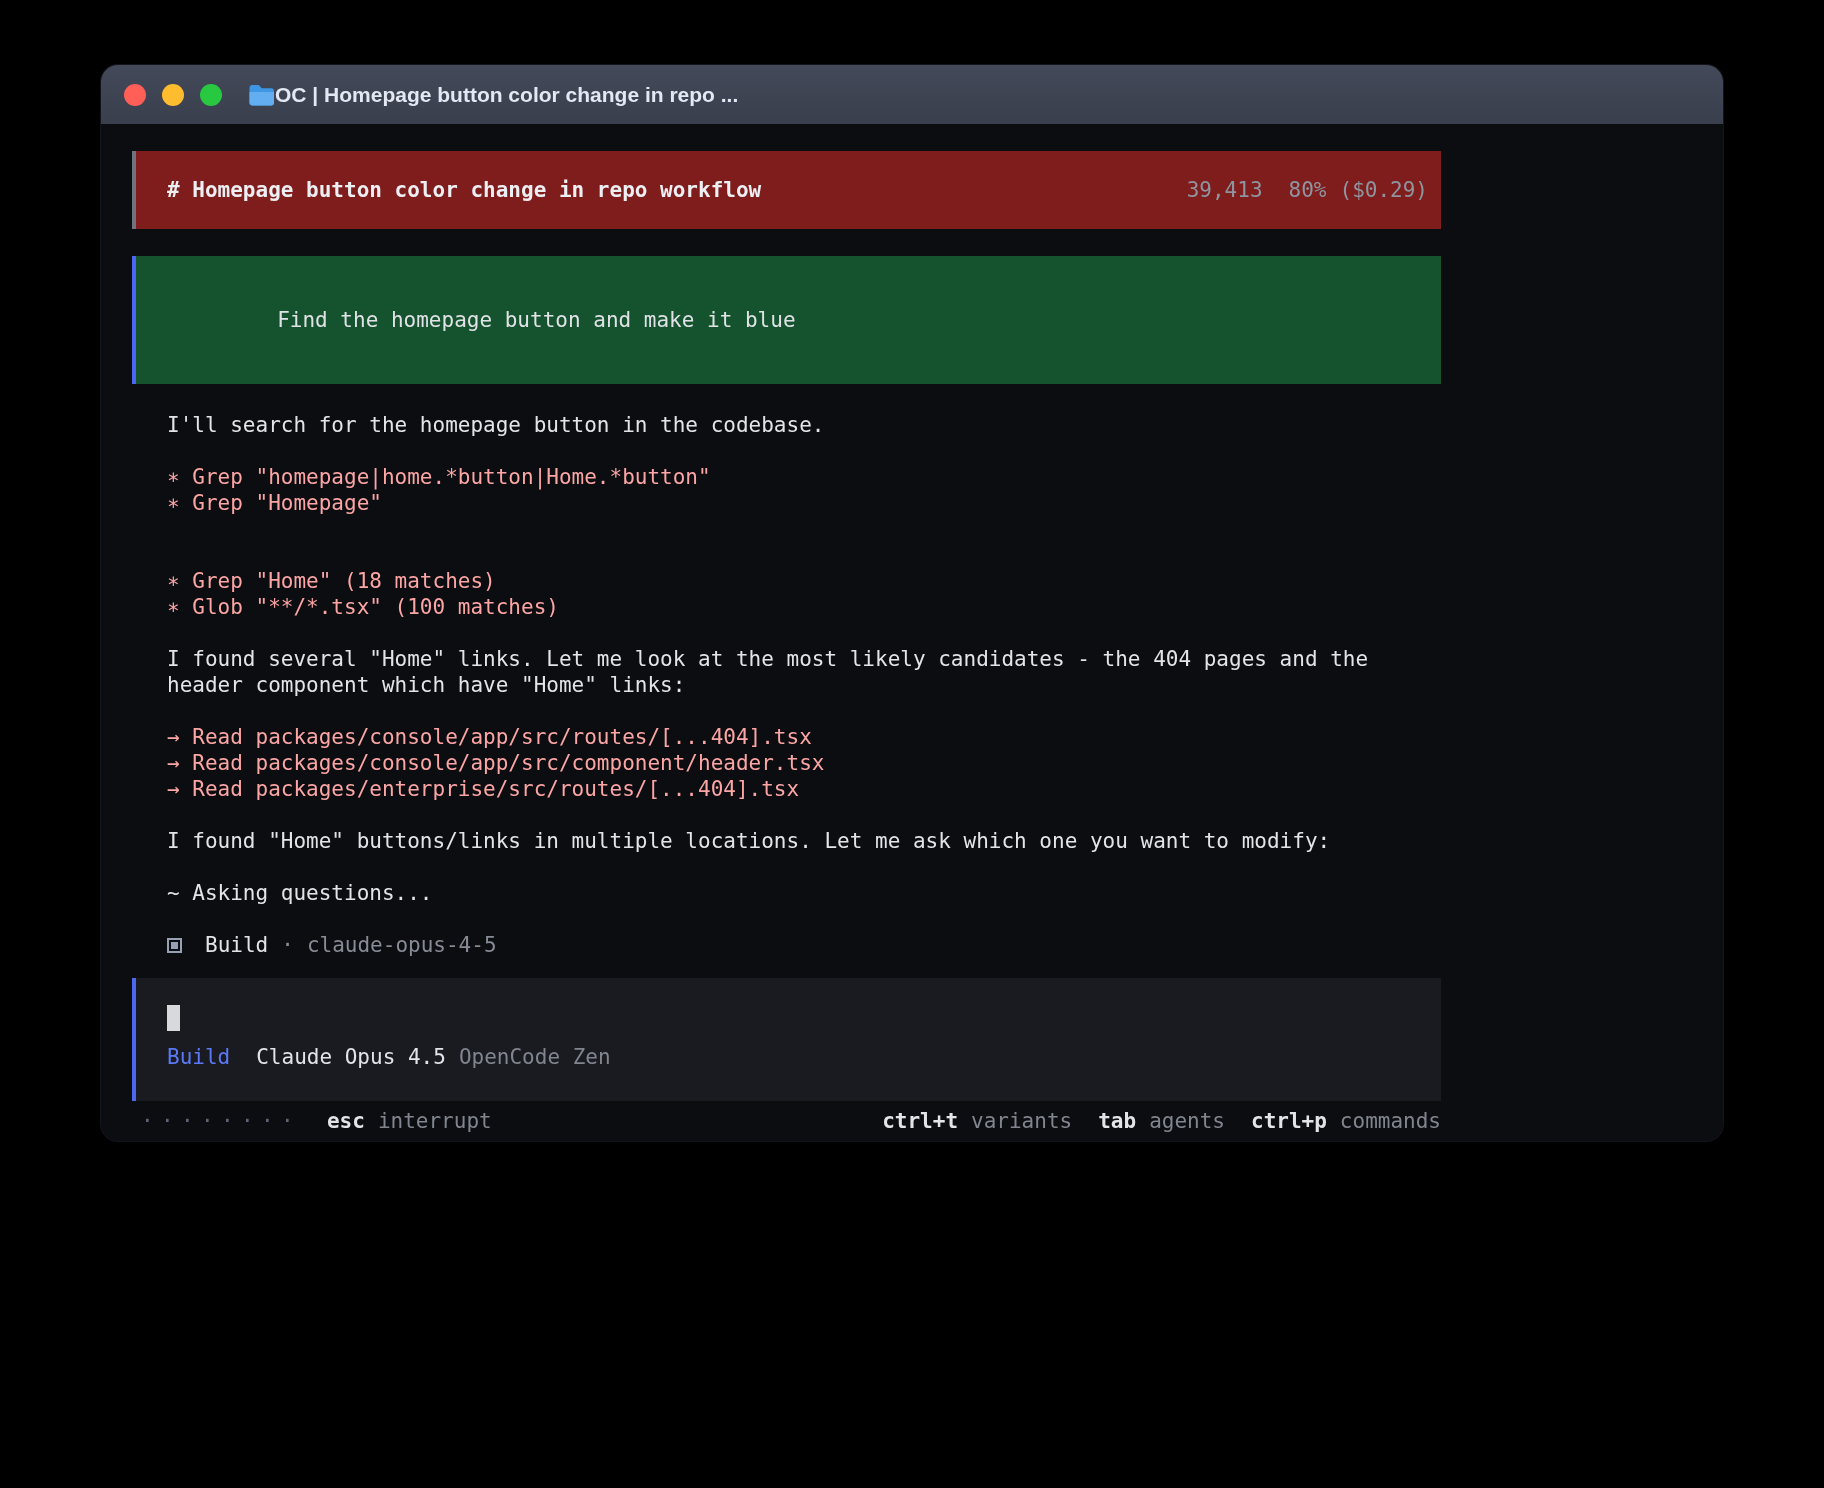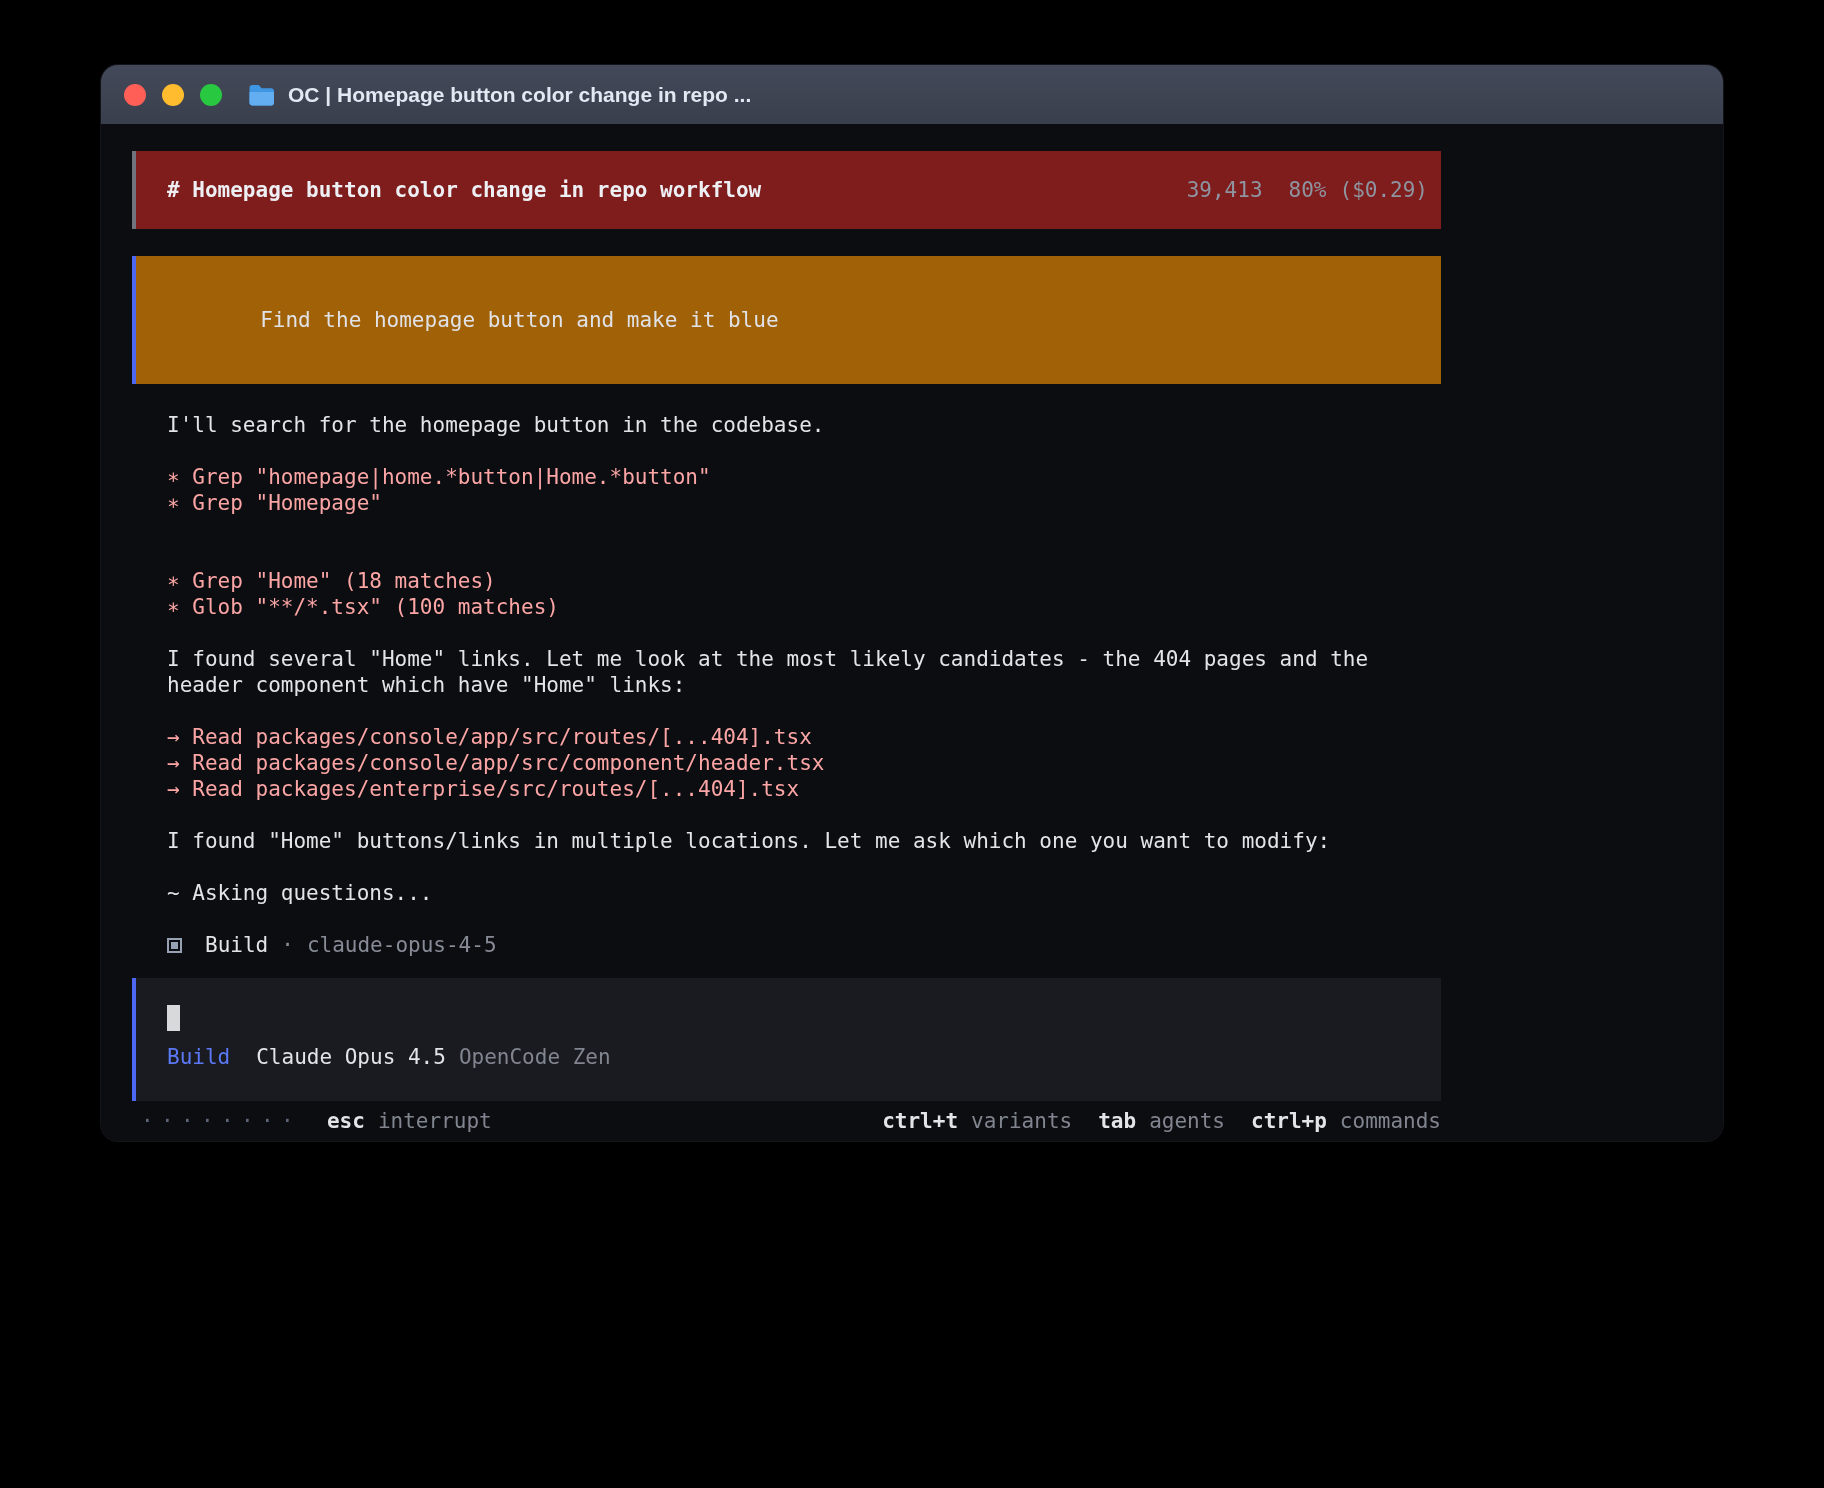--- a/index.html
+++ b/index.html
@@ -16,21 +16,21 @@
   .titlebar {
     height:59px; background:linear-gradient(#444959,#3a3f4e);
     display:flex; align-items:center; padding:0 23px;
   }
   .lights { display:flex; gap:16px; }
   .light { width:22px; height:22px; border-radius:50%; }
   .light.close { background:#ff5f57; }
   .light.min   { background:#febc2e; }
   .light.zoom  { background:#28c840; }
   .title-wrap {
-    display:flex; align-items:center; gap:13px; margin-left:26px;
+    display:flex; align-items:center; margin-left:26px;
     font-family:"Liberation Sans",sans-serif; font-weight:bold;
     font-size:21px; color:#e4e8f3;
   }
 
   
   .terminal {
     height:1019px; padding:27px 0 0 31px;
     font-size:21px; line-height:26px; background:#0c0d11;
   }
   .content { width:1309px; }
@@ -40,22 +40,22 @@
   .session-header {
     background:#7f1d1d; border-color:#70747e;
     display:flex; justify-content:space-between; align-items:center;
   }
   .session-title { font-weight:bold; color:#edeff3; white-space:pre; }
   .session-stats { color:#8f95a0; white-space:pre; display:flex; }
   .session-stats .pct { margin-left:26px; }
   .session-stats .cost { margin-left:13px; }
 
   .user-block {
-    margin-top:27px; background:#a16207; border-color:#4c68f2;
-    padding:25px 23px; color:#e0e2e7; white-space:pre;
+    margin-top:27px; background:#14532d; border-color:#4c68f2;
+    padding:25px 40px; color:#e0e2e7; white-space:pre;
   }
 
   .lines { margin-top:28px; margin-left:35px; }
   .line { white-space:pre; height:26px; }
   .line.text { color:#e2e4e8; }
   .line.tool { color:#fca5a5; }
   .gap { height:26px; }
 
   .agent-line { display:flex; align-items:center; height:26px; margin:0 0 0 35px; }
   .badge {

